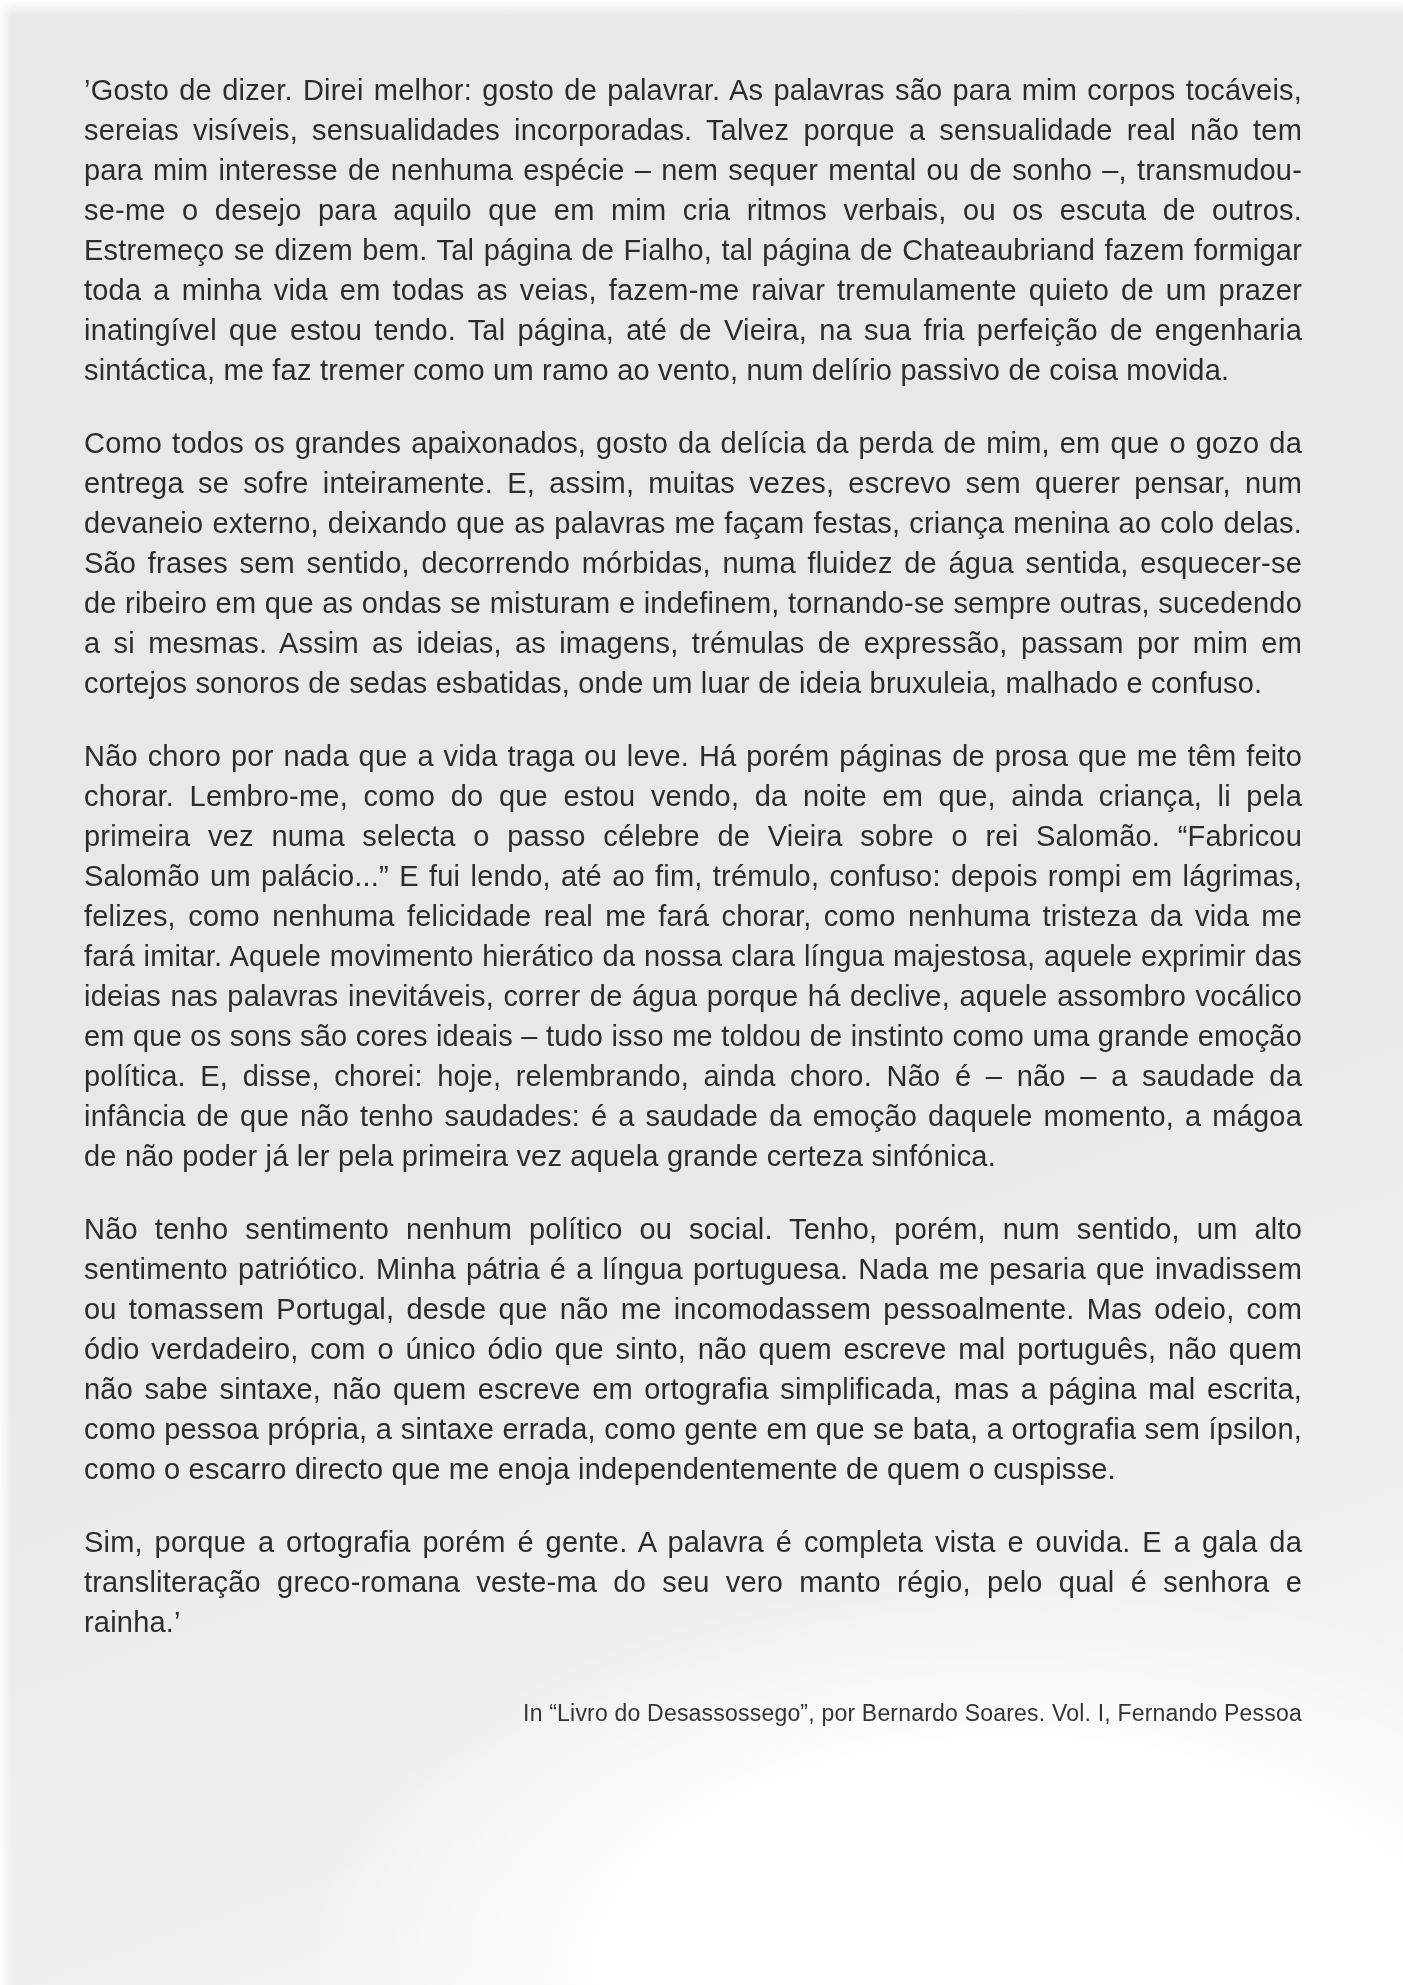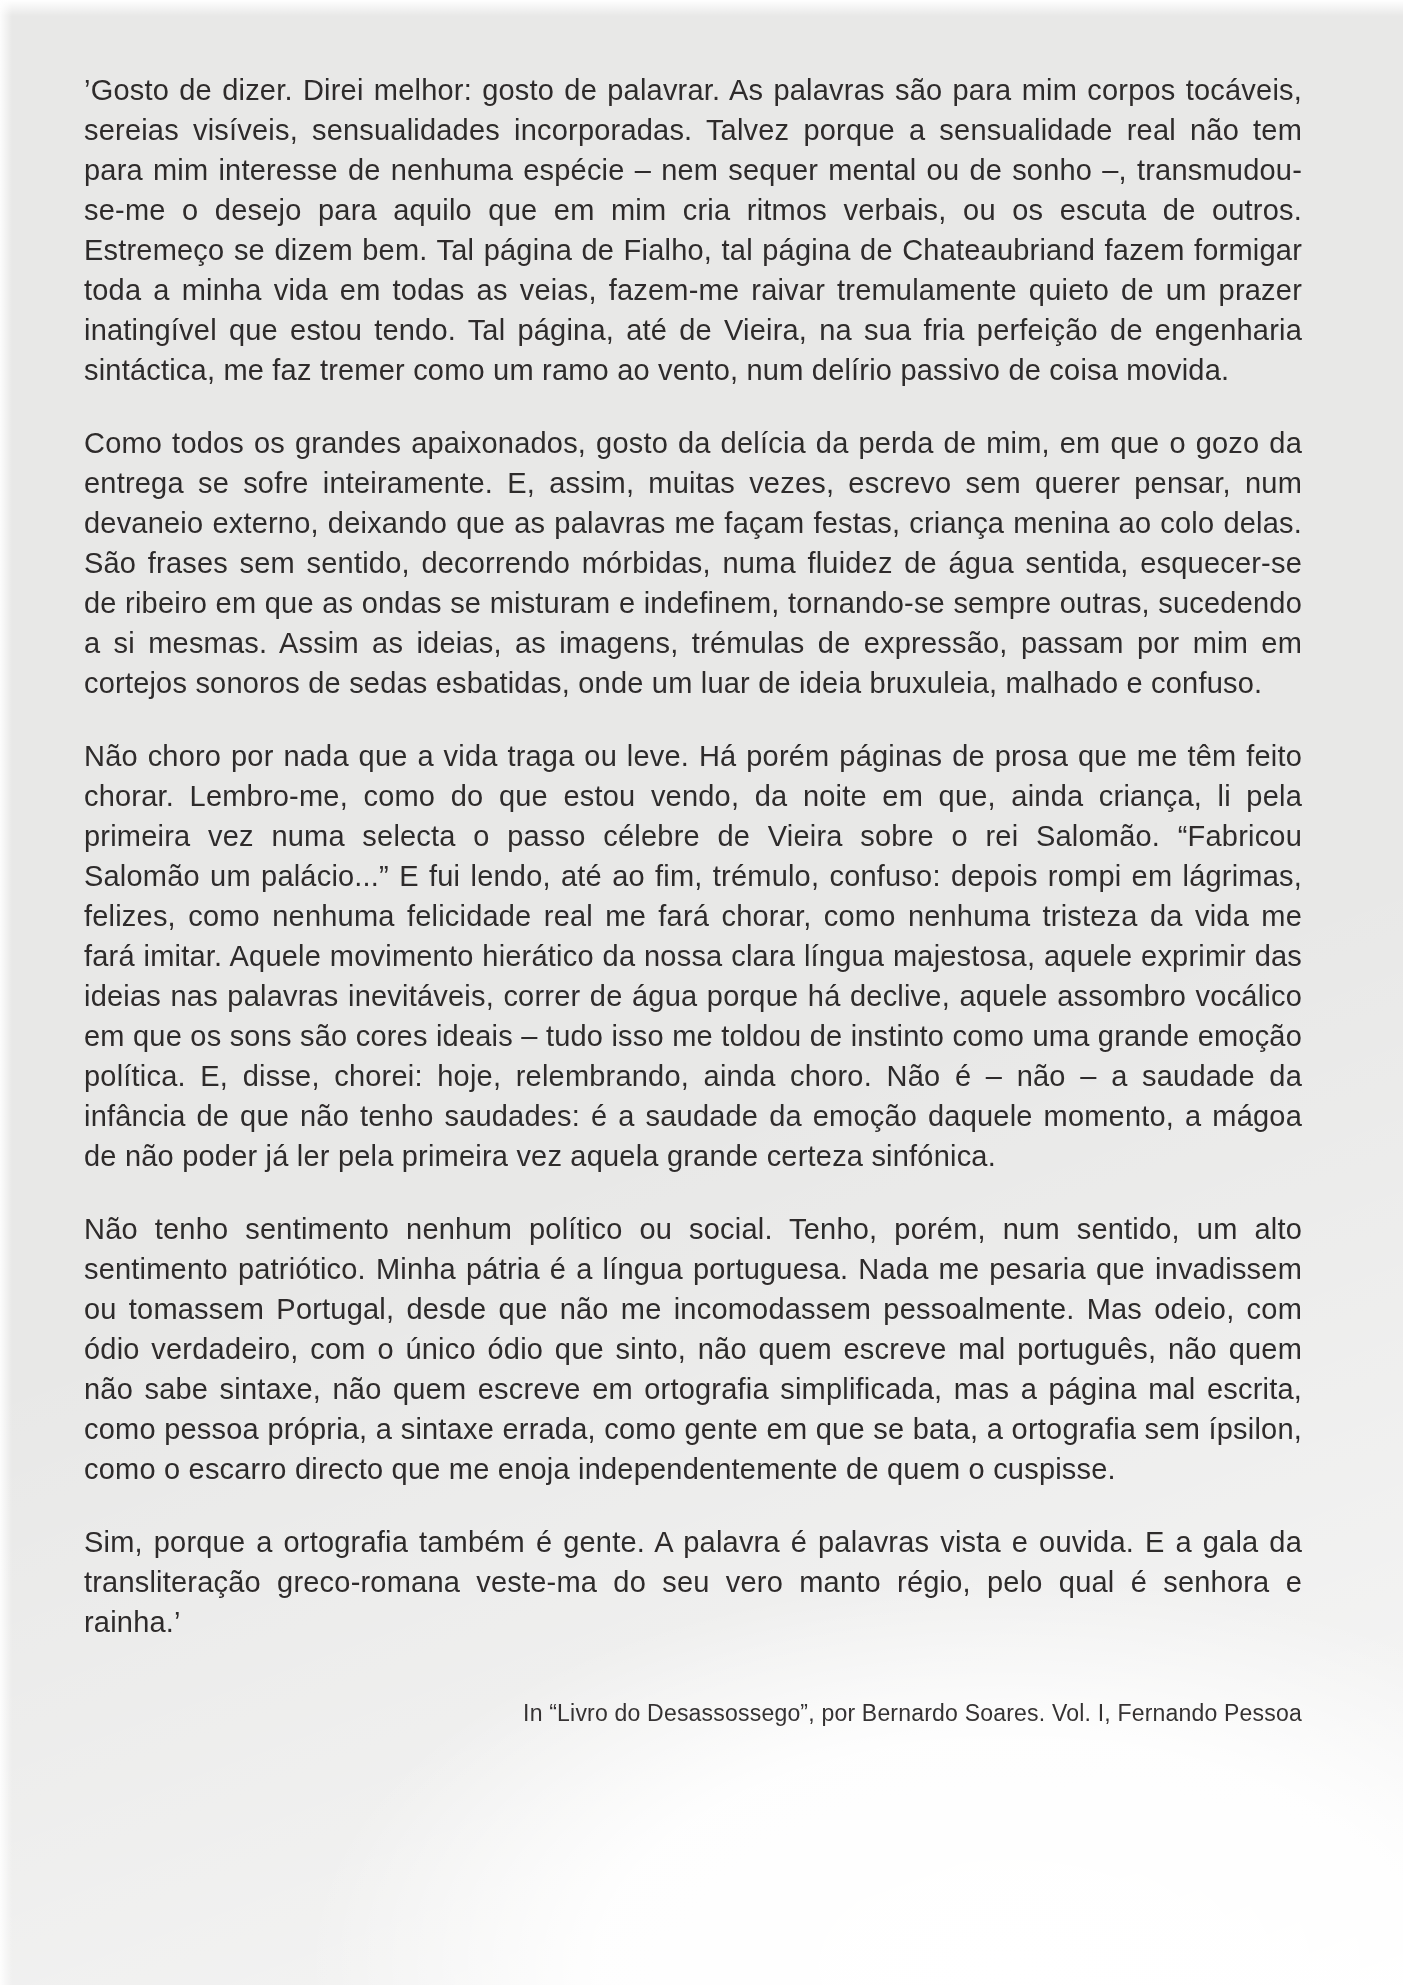--- a/index.html
+++ b/index.html
@@ -48,16 +48,16 @@
 </style>
 </head>
 <body>
 
 <div class="page">
   <div class="content">
     <p>’Gosto de dizer. Direi melhor: gosto de palavrar. As palavras são para mim corpos tocáveis, sereias visíveis, sensualidades incorporadas. Talvez porque a sensualidade real não tem para mim interesse de nenhuma espécie – nem sequer mental ou de sonho –, transmudou-se-me o desejo para aquilo que em mim cria ritmos verbais, ou os escuta de outros. Estremeço se dizem bem. Tal página de Fialho, tal página de Chateaubriand fazem formigar toda a minha vida em todas as veias, fazem-me raivar tremulamente quieto de um prazer inatingível que estou tendo. Tal página, até de Vieira, na sua fria perfeição de engenharia sintáctica, me faz tremer como um ramo ao vento, num delírio passivo de coisa movida.</p>
     <p>Como todos os grandes apaixonados, gosto da delícia da perda de mim, em que o gozo da entrega se sofre inteiramente. E, assim, muitas vezes, escrevo sem querer pensar, num devaneio externo, deixando que as palavras me façam festas, criança menina ao colo delas. São frases sem sentido, decorrendo mórbidas, numa fluidez de água sentida, esquecer-se de ribeiro em que as ondas se misturam e indefinem, tornando-se sempre outras, sucedendo a si mesmas. Assim as ideias, as imagens, trémulas de expressão, passam por mim em cortejos sonoros de sedas esbatidas, onde um luar de ideia bruxuleia, malhado e confuso.</p>
     <p>Não choro por nada que a vida traga ou leve. Há porém páginas de prosa que me têm feito chorar. Lembro-me, como do que estou vendo, da noite em que, ainda criança, li pela primeira vez numa selecta o passo célebre de Vieira sobre o rei Salomão. “Fabricou Salomão um palácio...” E fui lendo, até ao fim, trémulo, confuso: depois rompi em lágrimas, felizes, como nenhuma felicidade real me fará chorar, como nenhuma tristeza da vida me fará imitar. Aquele movimento hierático da nossa clara língua majestosa, aquele exprimir das ideias nas palavras inevitáveis, correr de água porque há declive, aquele assombro vocálico em que os sons são cores ideais – tudo isso me toldou de instinto como uma grande emoção política. E, disse, chorei: hoje, relembrando, ainda choro. Não é – não – a saudade da infância de que não tenho saudades: é a saudade da emoção daquele momento, a mágoa de não poder já ler pela primeira vez aquela grande certeza sinfónica.</p>
     <p>Não tenho sentimento nenhum político ou social. Tenho, porém, num sentido, um alto sentimento patriótico. Minha pátria é a língua portuguesa. Nada me pesaria que invadissem ou tomassem Portugal, desde que não me incomodassem pessoalmente. Mas odeio, com ódio verdadeiro, com o único ódio que sinto, não quem escreve mal português, não quem não sabe sintaxe, não quem escreve em ortografia simplificada, mas a página mal escrita, como pessoa própria, a sintaxe errada, como gente em que se bata, a ortografia sem ípsilon, como o escarro directo que me enoja independentemente de quem o cuspisse.</p>
-    <p>Sim, porque a ortografia também é gente. A palavra é palavras vista e ouvida. E a gala da transliteração greco-romana veste-ma do seu vero manto régio, pelo qual é senhora e rainha.’</p>
+    <p>Sim, porque a ortografia porém é gente. A palavra é completa vista e ouvida. E a gala da transliteração greco-romana veste-ma do seu vero manto régio, pelo qual é senhora e rainha.’</p>
     <div class="attribution">In “Livro do Desassossego”, por Bernardo Soares. Vol. I, Fernando Pessoa</div>
   </div>
 </div>
 
 </body></html>

